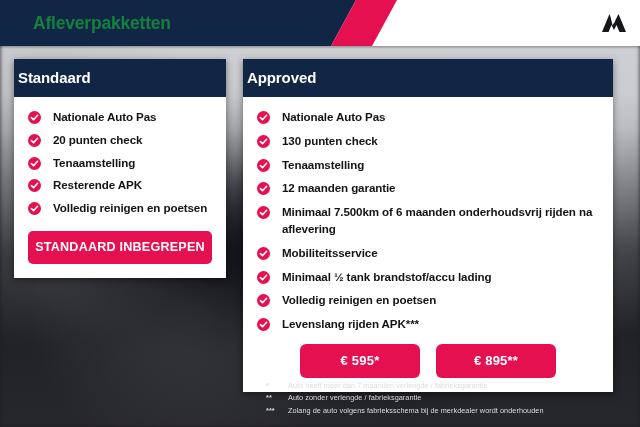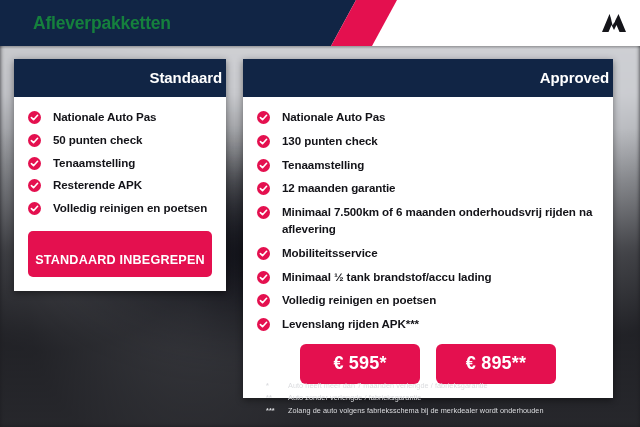--- a/index.html
+++ b/index.html
@@ -104,21 +104,21 @@
     position: absolute;
     background: #ffffff;
     box-shadow: 0 2px 7px rgba(0,0,0,0.45);
   }
   .card-standaard { left: 14px; top: 59px; width: 212px; }
   .card-approved  { left: 243px; top: 59px; width: 370px; }
 
   .card-head {
     background: #112545;
     color: #ffffff;
-    text-align: right;
+    text-align: left;
     font-size: 15px;
     font-weight: bold;
     padding: 10px 4px 11px 4px;
     letter-spacing: -0.1px;
   }
   .card-body {
     padding: 12px 14px 14px 14px;
   }
 
   ul.feature-list {
@@ -156,34 +156,34 @@
     border: none;
     border-radius: 5px;
     font-family: "Liberation Sans", sans-serif;
     font-weight: bold;
     letter-spacing: 0.2px;
     cursor: pointer;
   }
   .btn-standaard {
     width: 100%;
     margin-top: 8px;
-    padding: 22px 4px 10px 4px;
+    padding: 9px 4px 10px 4px;
     font-size: 12.6px;
     text-align: center;
   }
   .price-row {
     display: flex;
     justify-content: center;
     gap: 16px;
     margin-top: 11px;
   }
   .btn-price {
     width: 120px;
     padding: 9px 4px 10px 4px;
-    font-size: 18px;
+    font-size: 13px;
     text-align: center;
     border-radius: 6px;
   }
 
   
   .footnotes {
     position: absolute;
     left: 266px; top: 380px;
     width: 348px;
   }
@@ -234,21 +234,21 @@
             <circle cx="8" cy="8" r="8" fill="#e4104f"></circle>
             <path d="M4.2 8.2 L6.8 10.7 L11.8 5.3" stroke="#ffffff" stroke-width="2" fill="none" stroke-linecap="round" stroke-linejoin="round"></path>
           </svg>
           <span class="feat-text">Nationale Auto Pas</span>
         </li>
         <li>
           <svg class="check" viewBox="0 0 16 16">
             <circle cx="8" cy="8" r="8" fill="#e4104f"></circle>
             <path d="M4.2 8.2 L6.8 10.7 L11.8 5.3" stroke="#ffffff" stroke-width="2" fill="none" stroke-linecap="round" stroke-linejoin="round"></path>
           </svg>
-          <span class="feat-text">50 punten check</span>
+          <span class="feat-text">20 punten check</span>
         </li>
         <li>
           <svg class="check" viewBox="0 0 16 16">
             <circle cx="8" cy="8" r="8" fill="#e4104f"></circle>
             <path d="M4.2 8.2 L6.8 10.7 L11.8 5.3" stroke="#ffffff" stroke-width="2" fill="none" stroke-linecap="round" stroke-linejoin="round"></path>
           </svg>
           <span class="feat-text">Tenaamstelling</span>
         </li>
         <li>
           <svg class="check" viewBox="0 0 16 16">

